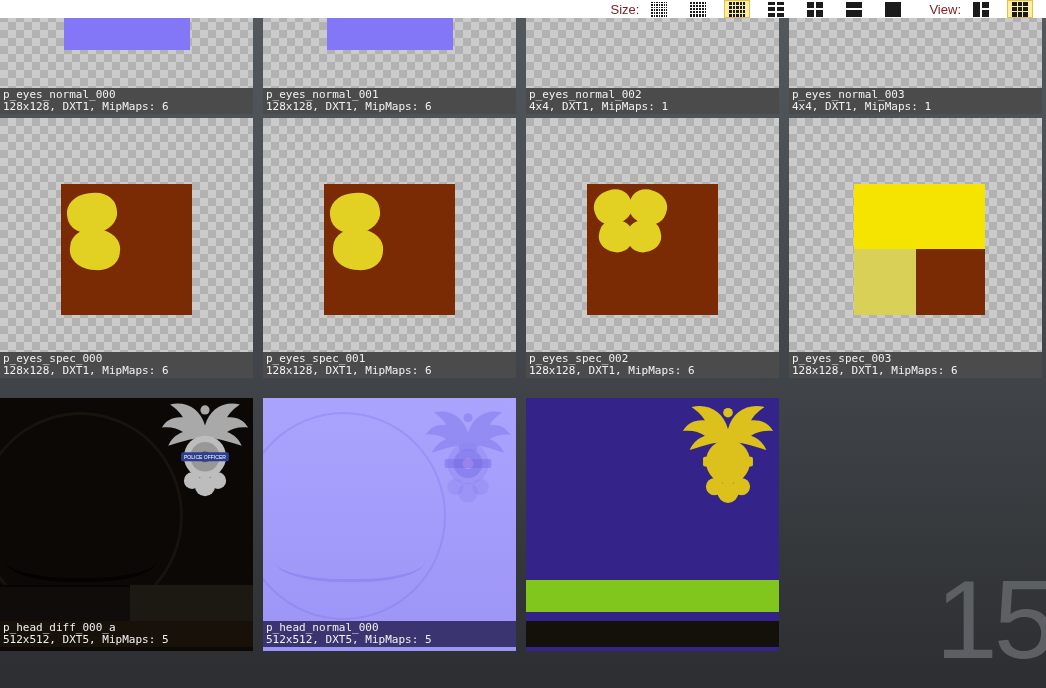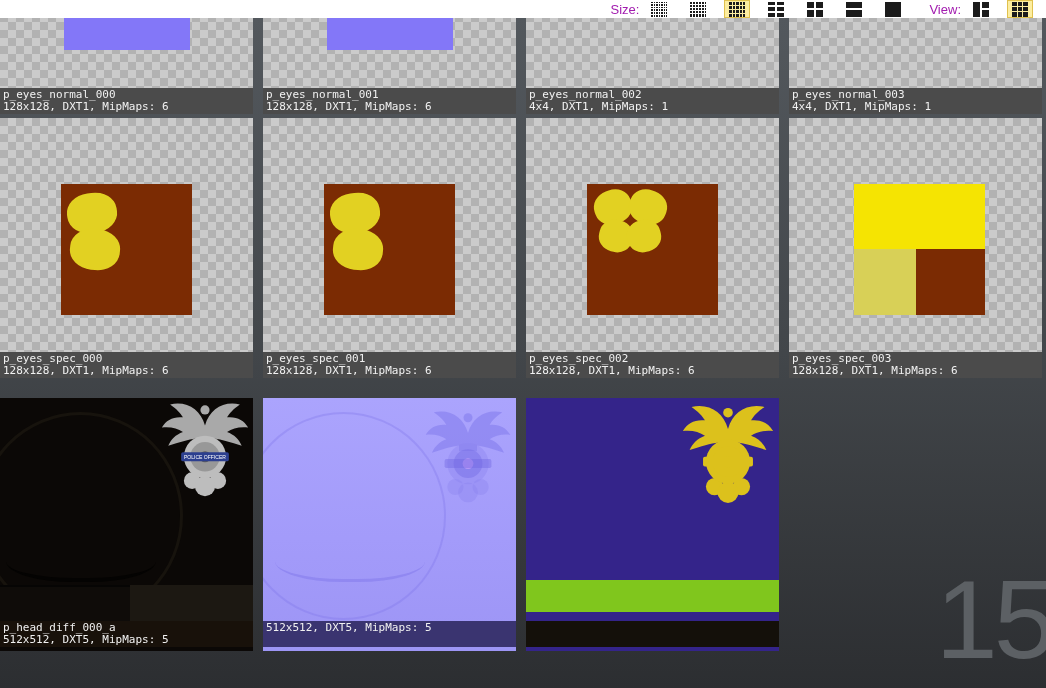--- a/index.html
+++ b/index.html
@@ -1,20 +1,20 @@
 <!DOCTYPE html>
 <html style="--hl-bg: #fceda0; --hl-border: #e0c14e; --bg-top: #53585d; --bg-bottom: #2c2e31; --pagenum: #5c6064; --checker-light: #cbcbcb; --checker-dark: #b2b2b2; --label-bg: #4b4b4b; --label-text: #f1f1f1; --purple: #8377f8; --brown: #7b2b03; --yellow: #e2d122; --yellow-bright: #f5e402; --yellow-muted: #d8d057; --lavender: #a39bfa; --indigo: #34248a; --badge-yellow: #dcc11c; --green: #80c61d;"><head>
 <meta charset="utf-8">
 <style>
   *{box-sizing:border-box;margin:0;padding:0}
   html,body{width:1046px;height:688px;overflow:hidden;background:#2f3133}
 
   
   .toolbar{height:18px;background:#ffffff;display:flex;align-items:center;
-           font:13px "Liberation Sans",sans-serif;color:#a21caf}
+           font:13px "Liberation Sans",sans-serif;color:#7f1d1d}
   .sp{flex:1}
   .tb-label{margin-right:7px}
   .vlabel{margin-left:10px}
   .tb-btn{width:26px;height:18px;display:flex;align-items:center;justify-content:center;
           margin-right:13px;cursor:pointer;flex:none}
   .tb-btn.selected{background:var(--hl-bg,#fceda0);box-shadow:inset 0 0 0 1px var(--hl-border,#e0c14e)}
   .gicon{width:16px;height:15px}
   .gicon div{background:#1b1b1b}
   .view1{width:16px;height:15px;display:flex;gap:2px}
   .view1 .bar{width:7px;background:#1b1b1b}
@@ -396,20 +396,21 @@
 
       <div class="tile tile-lg">
         <div class="art-lg normal-art">
           <div class="norm-ring"></div>
           <div class="norm-curve"></div>
           <svg class="badge badge-normal" viewBox="0 0 100 110">
               <use href="#badge"></use>
             </svg>
         </div>
         <div class="ovl lbl-normal">
+          <div>p_head_normal_000</div>
           <div>512x512, DXT5, MipMaps: 5</div>
         </div>
       </div>
 
       <div class="tile tile-lg">
         <div class="art-lg spec-art">
           <div class="green-strip"></div>
           <svg class="badge badge-spec" viewBox="0 0 100 110">
               <use href="#badge"></use>
             </svg>

